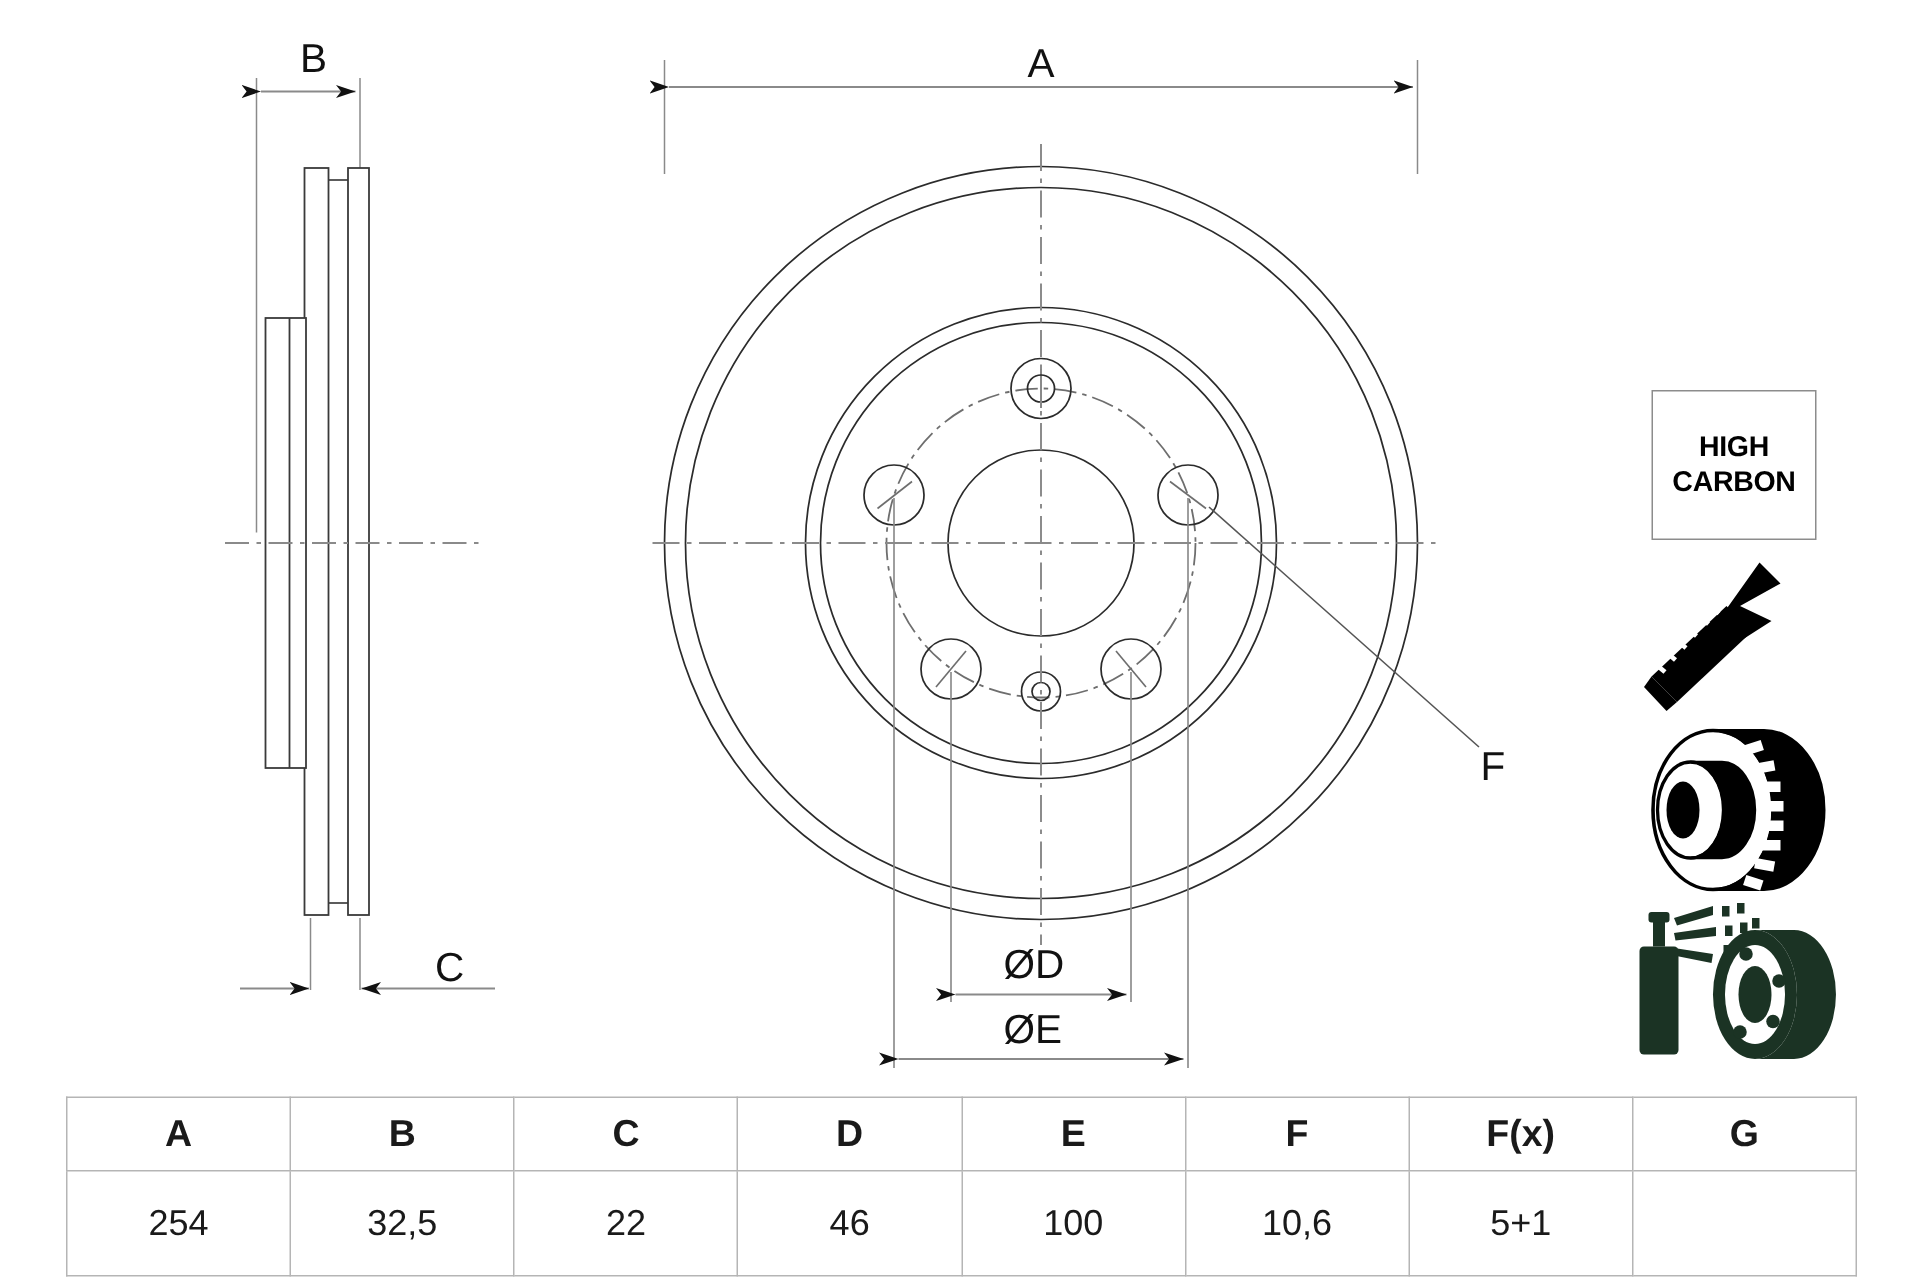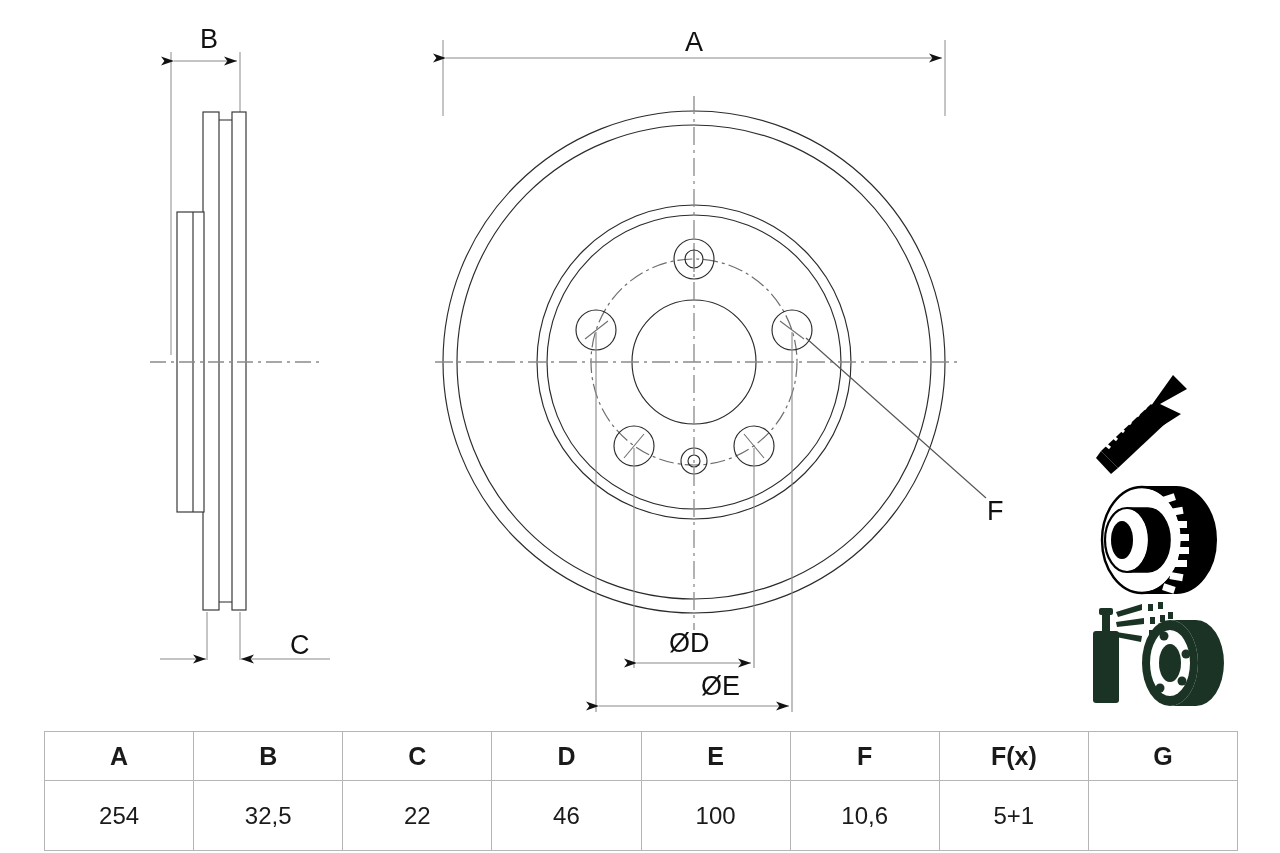--- a/index.html
+++ b/index.html
@@ -284,24 +284,28 @@
   </svg>
 
   <div class="dim-label" style="left:200px; top:24px;">B</div>
 
   <div class="dim-label" style="left:290px; top:630px;">C</div>
 
   <div class="dim-label" style="left:685px; top:27px;">A</div>
 
   <div class="dim-label" style="left:669px; top:628px;text-align:right;">ØD</div>
 
-  <div class="dim-label" style="left:701px; top:671px;">ØE</div>
+  <div class="dim-label" style="left:669px; top:671px;">ØE</div>
 
   <div class="dim-label" style="left:987px; top:496px;">F</div>
 
+  <div class="hc-badge">
+    <span>HIGH</span>
+    <span>CARBON</span>
+  </div>
 
   <table class="dim-table">
     <thead>
       <tr>
         <th>A</th>
         <th>B</th>
         <th>C</th>
         <th>D</th>
         <th>E</th>
         <th>F</th>

